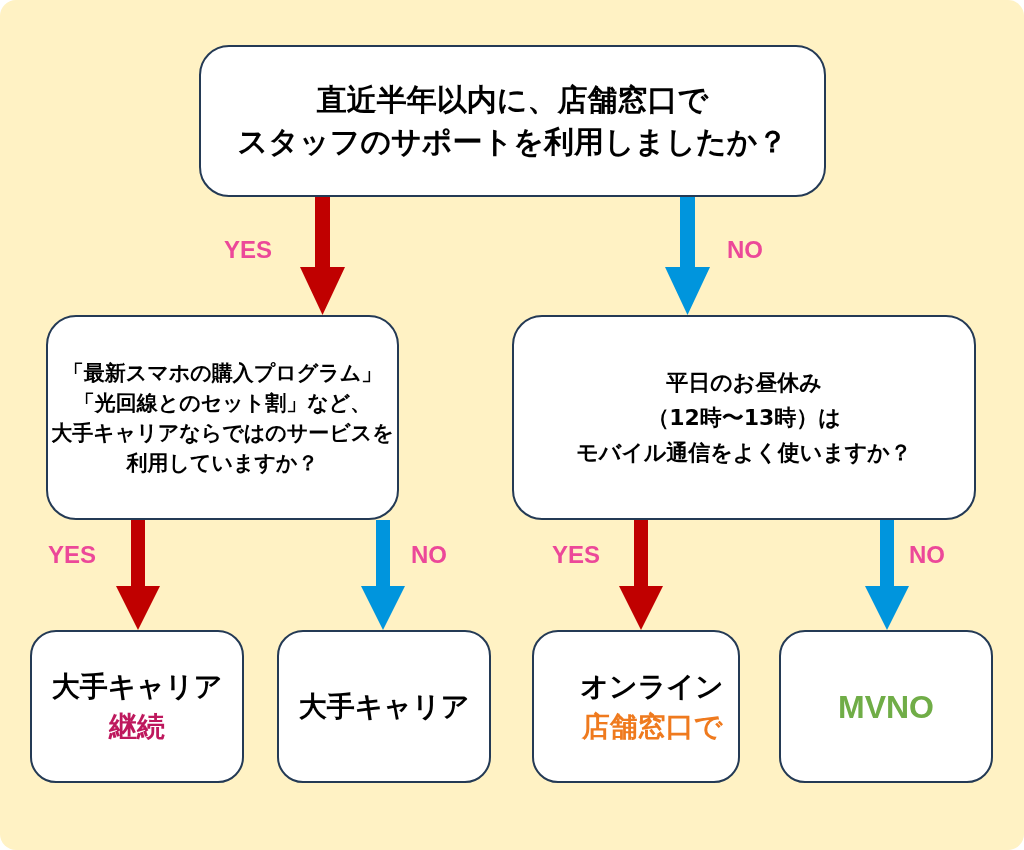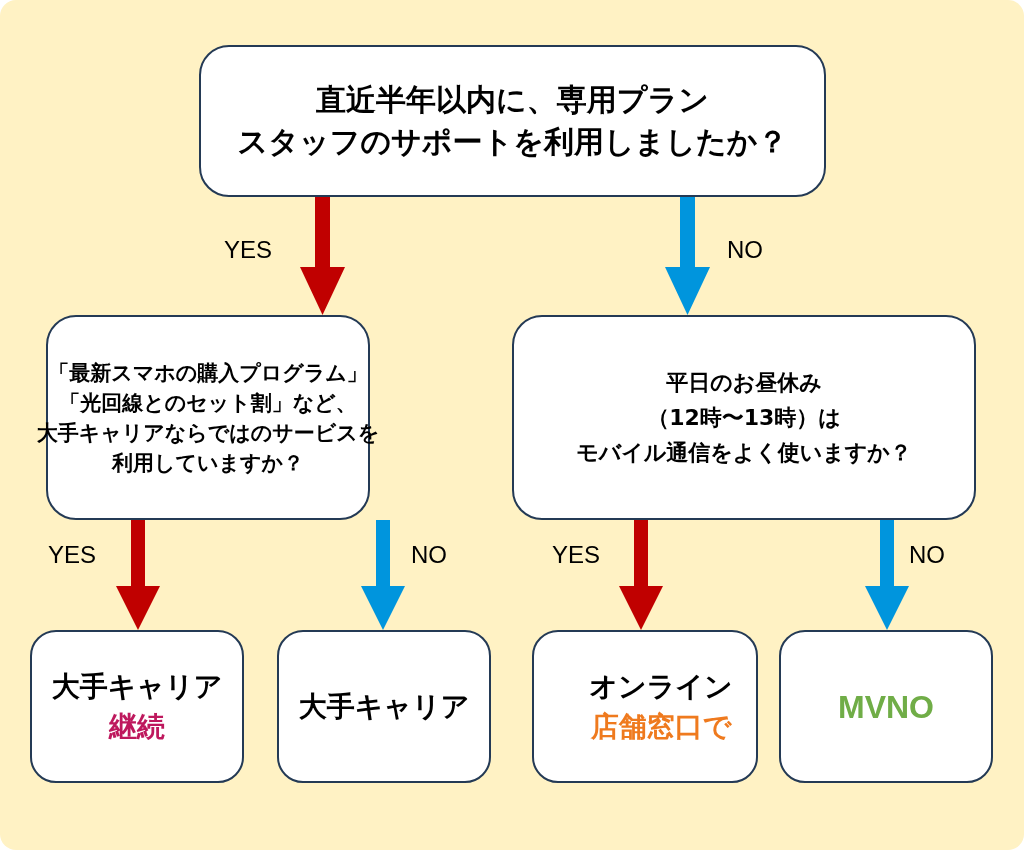--- a/index.html
+++ b/index.html
@@ -6,28 +6,28 @@
   body { width: 1024px; height: 850px; position: relative; overflow: hidden;
          font-family: "DejaVu Sans", "Liberation Sans", sans-serif; }
   .canvas { position: absolute; left: 0; top: 0; width: 1024px; height: 850px;
             background: #fff2c4; border-radius: 16px; }
   .node { position: absolute; background: #ffffff; border: 2px solid #243a55;
           border-radius: 30px; box-sizing: border-box;
           display: flex; flex-direction: column; align-items: center; justify-content: center;
           text-align: center; font-weight: bold; color: #000; }
   .node .line { display: block; white-space: nowrap; }
   #q1 { left: 199px; top: 45px; width: 627px; height: 152px; font-size: 30px; line-height: 42px; }
-  #q2 { left: 46px; top: 315px; width: 324px; height: 205px; font-size: 21px; line-height: 30px; }
+  #q2 { left: 46px; top: 315px; width: 353px; height: 205px; font-size: 21px; line-height: 30px; }
   #q3 { left: 512px; top: 315px; width: 464px; height: 205px; font-size: 22px; line-height: 35px; }
   .result { top: 630px; height: 153px; border-radius: 26px; font-size: 28px; line-height: 40px; }
   #r1 { left: 30px; width: 214px; }
   #r2 { left: 277px; width: 214px; }
-  #r3 { left: 532px; width: 226px; padding-left: 32px; }
+  #r3 { left: 532px; width: 208px; padding-left: 32px; }
   #r4 { left: 779px; width: 214px; }
-  .label { position: absolute; font-weight: normal; font-size: 24px; color: #000000;
+  .label { position: absolute; font-weight: bold; font-size: 24px; color: #ec4899;
            font-family: "Liberation Sans", sans-serif; }
   svg.arrows { position: absolute; left: 0; top: 0; }
 </style>
 </head>
 <body>
 
 <div class="canvas" style="background: rgb(255, 242, 196);"></div>
 
 <svg class="arrows" width="1024" height="850">
   <g class="arr yes">
@@ -50,21 +50,21 @@
     <rect x="634" y="520" width="14" height="66" fill="#c00000"></rect>
     <polygon points="619,586 663,586 641,630" fill="#c00000"></polygon>
   </g>
   <g class="arr no">
     <rect x="880" y="520" width="14" height="66" fill="#0095dd"></rect>
     <polygon points="865,586 909,586 887,630" fill="#0095dd"></polygon>
   </g>
 </svg>
 
 <div class="node" id="q1" style="border-color: rgb(36, 58, 85); background: rgb(255, 255, 255);">
-  <span class="line">直近半年以内に、専用プラン</span>
+  <span class="line">直近半年以内に、店舗窓口で</span>
   <span class="line">スタッフのサポートを利用しましたか？</span>
 </div>
 
 <div class="node" id="q2" style="border-color: rgb(36, 58, 85); background: rgb(255, 255, 255);">
   <span class="line">「最新スマホの購入プログラム」</span>
   <span class="line">「光回線とのセット割」など、</span>
   <span class="line">大手キャリアならではのサービスを</span>
   <span class="line">利用していますか？</span>
 </div>
 

